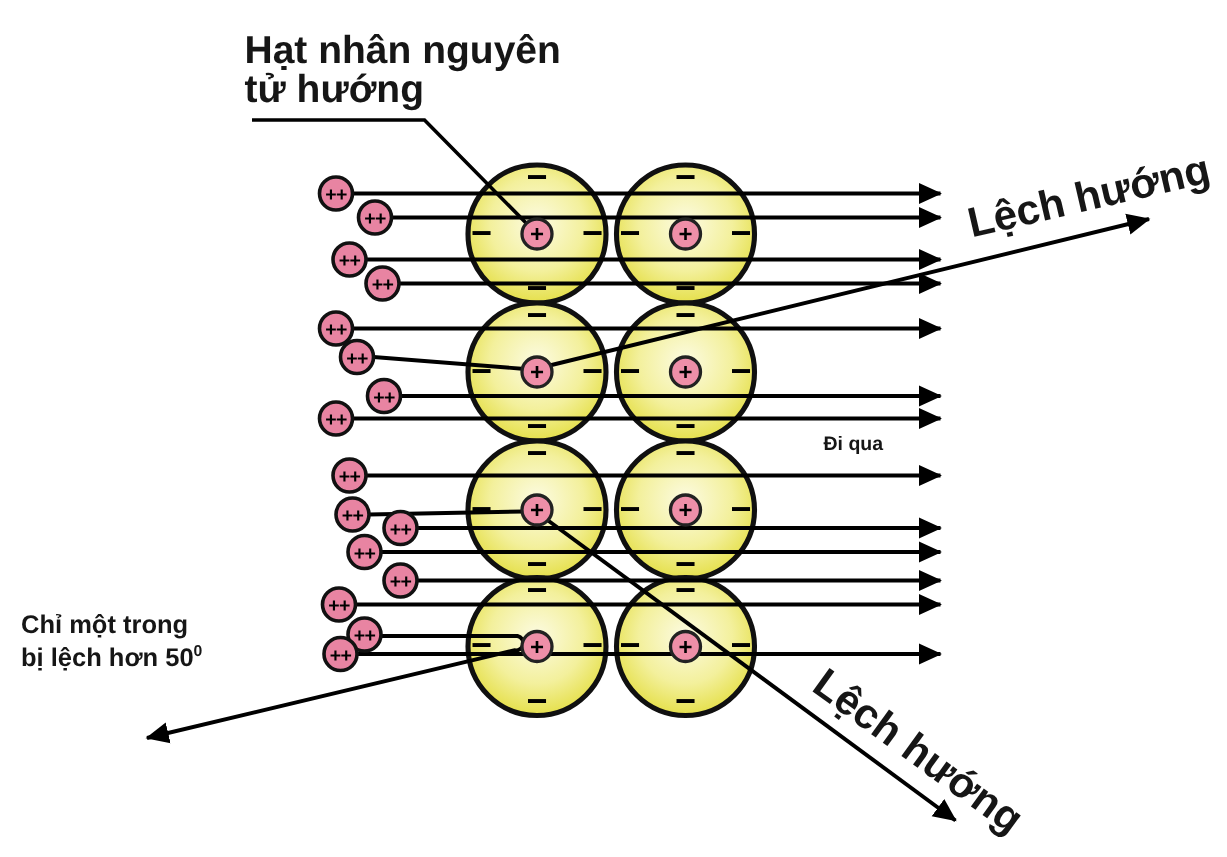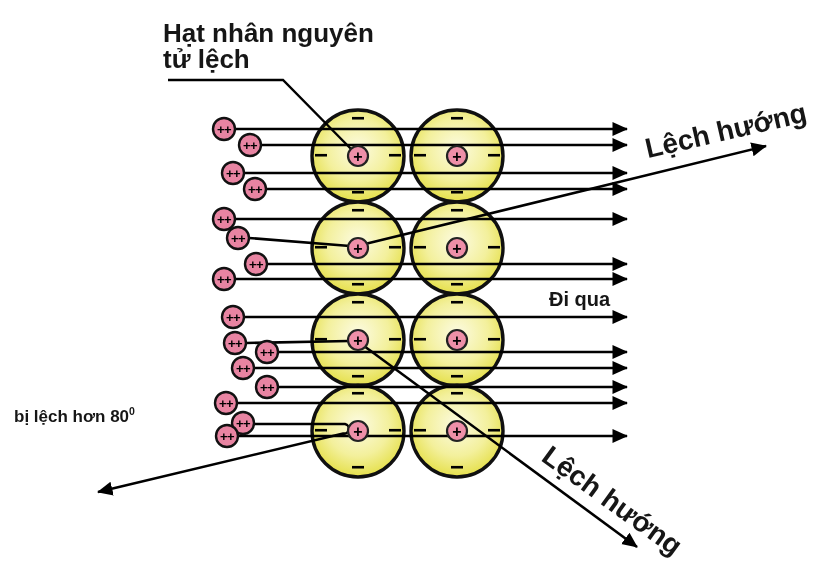--- a/index.html
+++ b/index.html
@@ -7,21 +7,21 @@
   #stage{position:relative;width:818px;height:571px;overflow:hidden;background:#fff;}
   #stage svg{position:absolute;left:0;top:0;}
   svg text{font-family:"Liberation Sans",sans-serif;font-weight:bold;fill:#000;user-select:none;}
   .electron{font-size:24px;}
   .nucleus-charge{font-size:16px;}
   .alpha-charge{font-size:13px;letter-spacing:-0.5px;}
   .ray{stroke:#000;stroke-width:2.6;fill:none;}
   .txt{position:absolute;color:#161616;font-weight:600;}
   #nucleus-label{left:163px;top:20px;font-size:26px;line-height:26px;}
   #rare-note{left:14px;top:406px;font-size:17px;line-height:22px;}
-  #pass-label{left:549px;top:288px;font-size:20px;}
+  #pass-label{left:549px;top:288px;font-size:13px;}
   .deflect-label{font-size:28px;white-space:nowrap;}
   #deflect-top{left:726px;top:131px;transform:translate(-50%,-50%) rotate(-13deg);}
   #deflect-bottom{left:612px;top:501px;transform:translate(-50%,-50%) rotate(36deg);}
   sup{font-size:0.62em;vertical-align:super;line-height:0;}
 </style>
 </head>
 <body>
 
 <div id="stage">
   <svg width="818" height="571" viewBox="0 0 818 571">
@@ -154,25 +154,26 @@
         <text x="226" y="408" class="alpha-charge" text-anchor="middle">++</text>
         <circle cx="243" cy="423" r="11" fill="#e884a2" stroke="#111" stroke-width="2.4"></circle>
         <text x="243" y="428" class="alpha-charge" text-anchor="middle">++</text>
         <circle cx="227" cy="436" r="11" fill="#e884a2" stroke="#111" stroke-width="2.4"></circle>
         <text x="227" y="441" class="alpha-charge" text-anchor="middle">++</text>
       </g>
   </svg>
 
   <div id="nucleus-label" class="txt">
     <div>Hạt nhân nguyên</div>
-    <div>tử lệch</div>
+    <div>tử hướng</div>
   </div>
 
   <div id="deflect-top" class="txt deflect-label">Lệch hướng</div>
 
   <div id="pass-label" class="txt">Đi qua</div>
 
   <div id="deflect-bottom" class="txt deflect-label">Lệch hướng</div>
 
   <div id="rare-note" class="txt">
-    <div><span>bị lệch hơn 80</span><sup>0</sup></div>
+    <div>Chỉ một trong</div>
+    <div><span>bị lệch hơn 50</span><sup>0</sup></div>
   </div>
 </div>
 
 </body></html>

